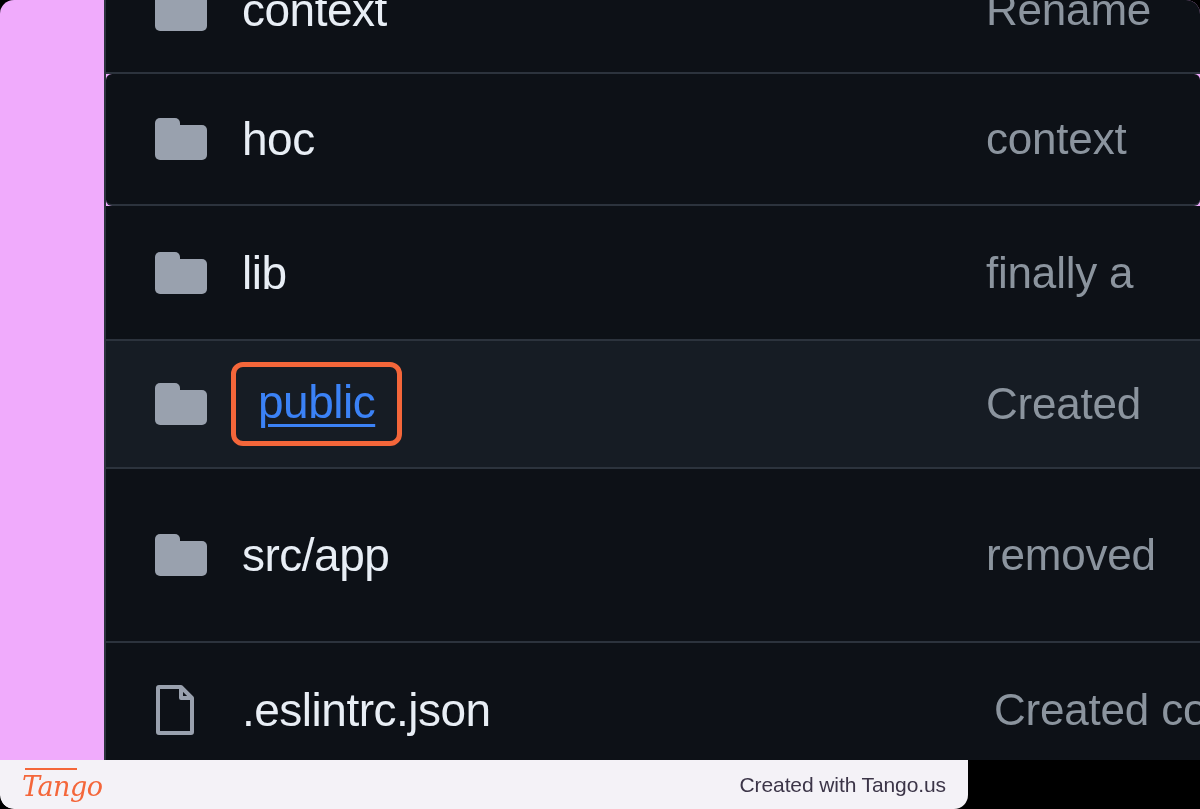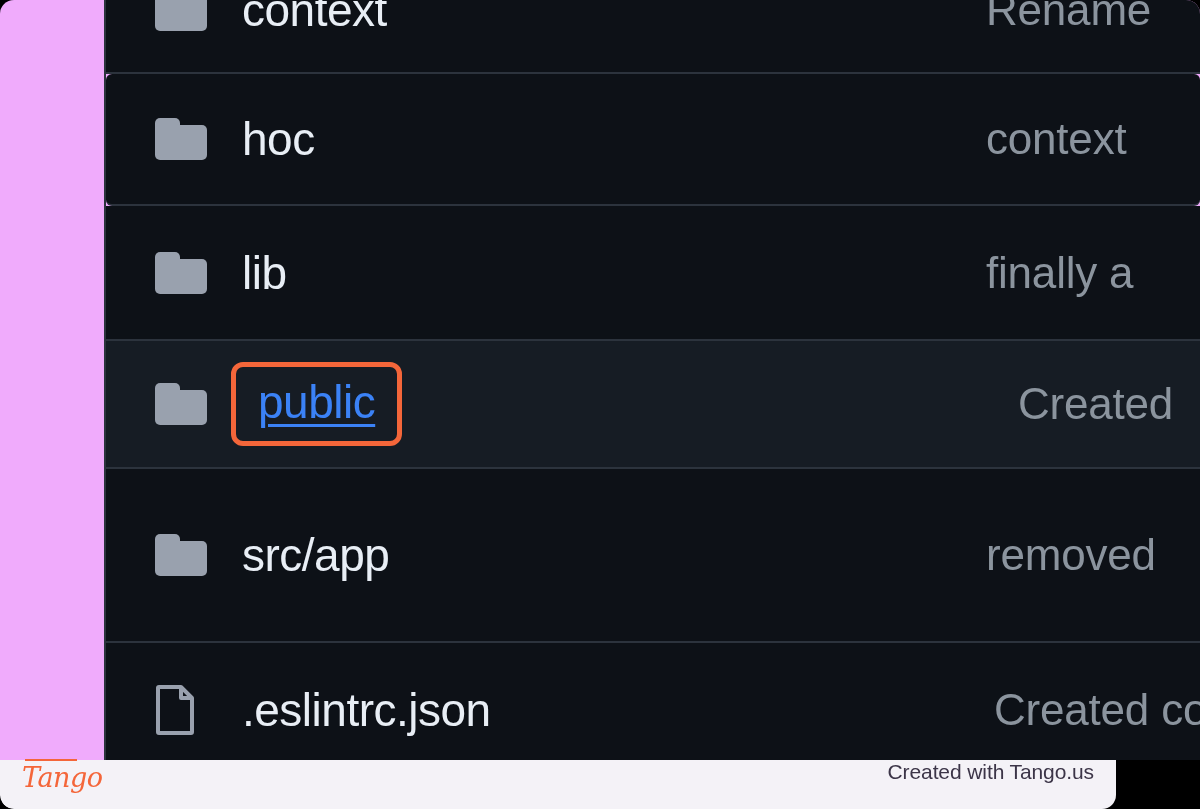--- a/index.html
+++ b/index.html
@@ -58,21 +58,21 @@
     overflow: hidden;
   }
   .row.highlight {
     background: #161c24;
   }
 
   
   .row-0 { height: 74px; }      
   .row-1 { height: 132px; border-radius: 6px; }     
   .row-2 { height: 135px; }     
-  .row-3 { height: 128px; gap: 32px; }     
+  .row-3 { height: 128px; }     
   .row-4 { height: 174px; }     
   .row-5 { height: 135px; gap: 8px; }     
   .row-6 { height: 30px; }      
 
   
   .row-0 .cell-name,
   .row-0 .cell-msg { margin-top: -52px; }
 
   .cell-name {
     position: relative;
@@ -159,25 +159,25 @@
     white-space: nowrap;
     display: block;
     line-height: 1;
   }
 
   
   #footer {
     position: absolute;
     left: 0;
     bottom: 0;
-    width: 1116px;
+    width: 968px;
     height: 49px;
     background: #f4f2f7;
     display: flex;
-    align-items: flex-start;
+    align-items: center;
     justify-content: space-between;
     padding: 0 22px;
     box-sizing: border-box;
     border-radius: 0 0 14px 14px;
   }
   #tango-logo {
     position: relative;
     font-family: "DejaVu Serif", serif;
     font-style: italic;
     font-size: 27px;

